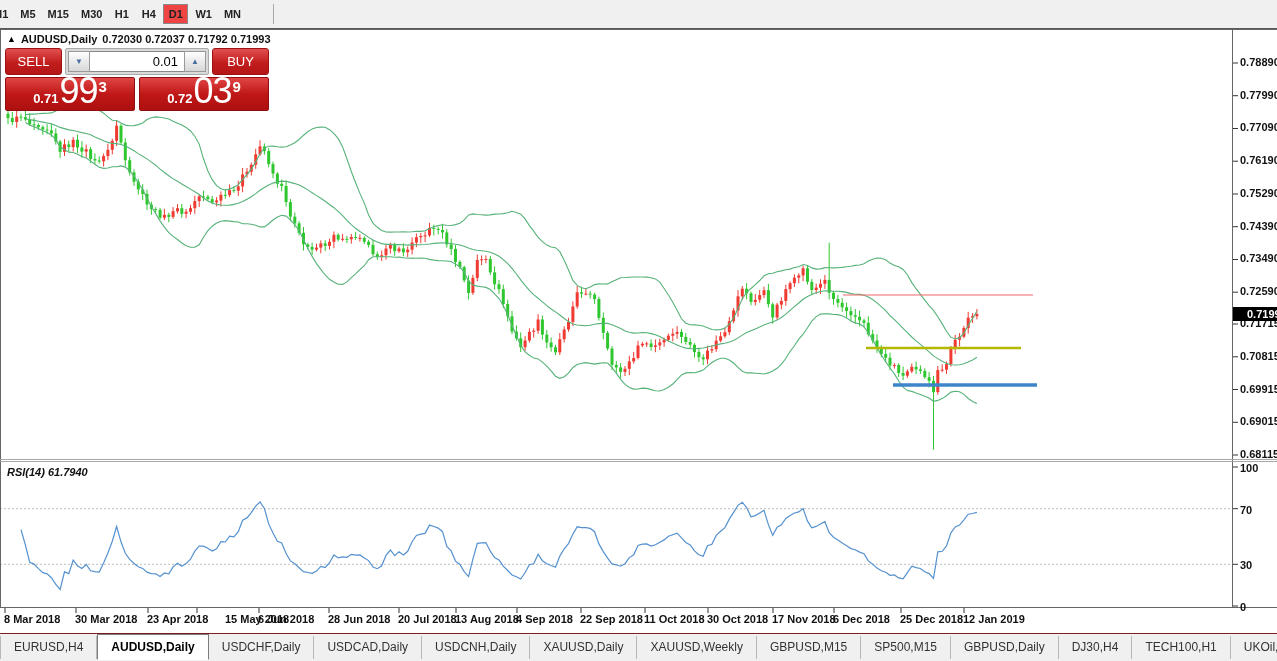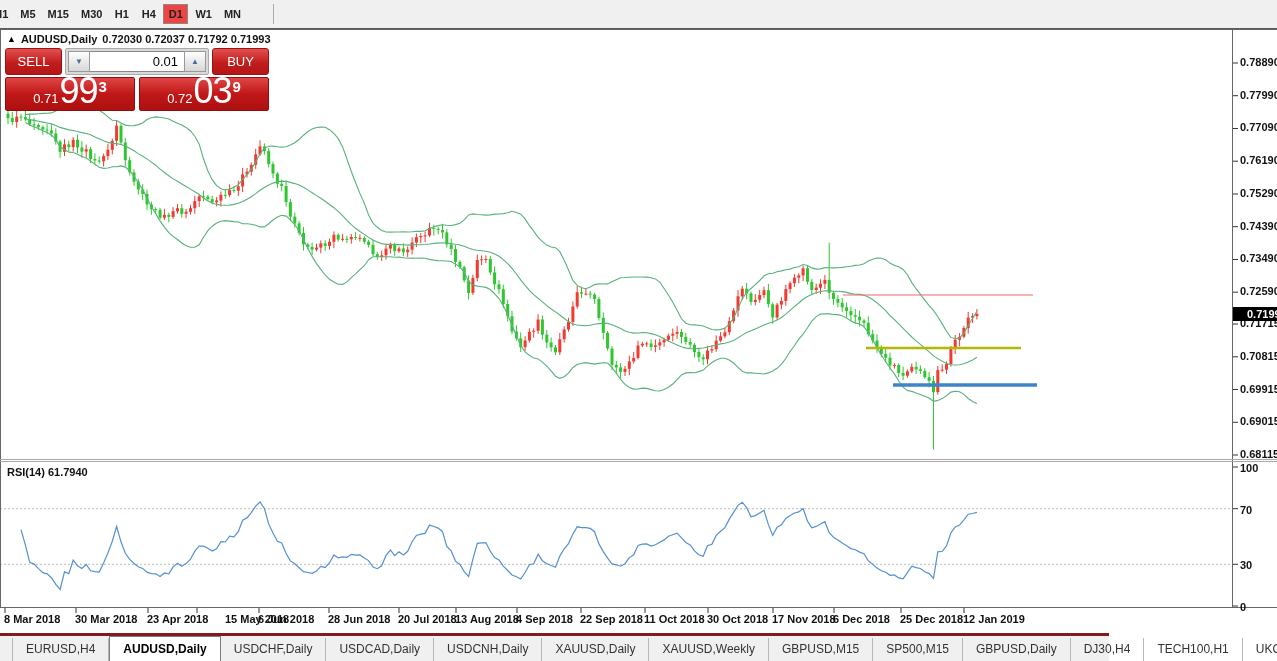--- a/index.html
+++ b/index.html
@@ -28,34 +28,34 @@
     background:linear-gradient(#e25050,#c21d1d 55%,#b41616); border:1px solid #9c1111; border-radius:3px; }
   .stepper { flex:1; display:flex; align-items:stretch; background:#d9d9d9; border:1px solid #aaa; margin:0 3px; border-radius:2px; padding:2px; }
   .step-btn { width:22px; background:linear-gradient(#fefefe,#d7d7d7); border:1px solid #999; color:#4a6f9e;
     font-size:8px; display:flex; align-items:center; justify-content:center; }
   .vol-field { flex:1; background:#fff; border:1px solid #888; border-left:none; border-right:none;
     font-size:13px; color:#000; display:flex; align-items:center; justify-content:flex-end; padding-right:6px; }
   #quote .row2 { display:flex; gap:4px; margin-top:2px; }
   .price-tile { flex:1; height:34px; color:#fff; border:1px solid #8f0f0f; border-radius:2px;
     background:linear-gradient(#e04545,#c01818 50%,#ad1010); display:flex; align-items:flex-end; justify-content:center;
     padding-bottom:1px; line-height:1; }
-  .price-tile .pfx { font-size:13px; font-weight:normal; margin-bottom:4px; }
+  .price-tile .pfx { font-size:13px; font-weight:bold; margin-bottom:4px; }
   .price-tile .big { font-size:36px; font-weight:400; letter-spacing:-1px; margin:0 1px; }
   .price-tile .sup { font-size:15px; font-weight:bold; position:relative; top:-15px; }
 
   
   .axis-label { position:absolute; left:1240px; font-size:11px; font-weight:bold; color:#111; z-index:4; }
   #price-badge { position:absolute; left:1233px; width:44px; height:14px; background:#000; color:#fff;
     font-size:11px; font-weight:bold; line-height:14px; padding-left:14px; z-index:5; }
   .date-label { position:absolute; top:613px; font-size:11px; font-weight:bold; color:#111; white-space:nowrap; z-index:4; }
-  #rsi-label { position:absolute; left:7px; top:466px; font-size:11px; font-weight:bold; color:#111; z-index:4; }
+  #rsi-label { position:absolute; left:7px; top:466px; font-size:11px; font-weight:bold; color:#111; z-index:4;font-style:italic; }
 
   
-  #tabbar { position:absolute; left:0; top:633px; width:1109px; height:28px; background:#f0f0f0;
-    border-top:3px solid #7f1d1d; display:flex; align-items:flex-start; padding-left:12px; }
+  #tabbar { position:absolute; left:0; top:633px; width:1277px; height:28px; background:#f0f0f0;
+    border-top:1px solid #7f1d1d; display:flex; align-items:flex-start; }
   .tab { height:23px; line-height:22px; padding:0 13px; font-size:12px; color:#333; margin-top:2px;
     border-right:1px solid #b8b8b8; cursor:default; white-space:nowrap; }
   .tab:first-child { border-left:1px solid #b8b8b8; }
   .tab.active { background:#fff; border:1px solid #7d7d7d; border-bottom:1px solid #fff; color:#000;
     font-weight:bold; margin-top:0; height:26px; line-height:25px; }
 
   svg#chart-svg { position:absolute; left:0; top:0; z-index:1; }
 </style>
 </head>
 <body>

